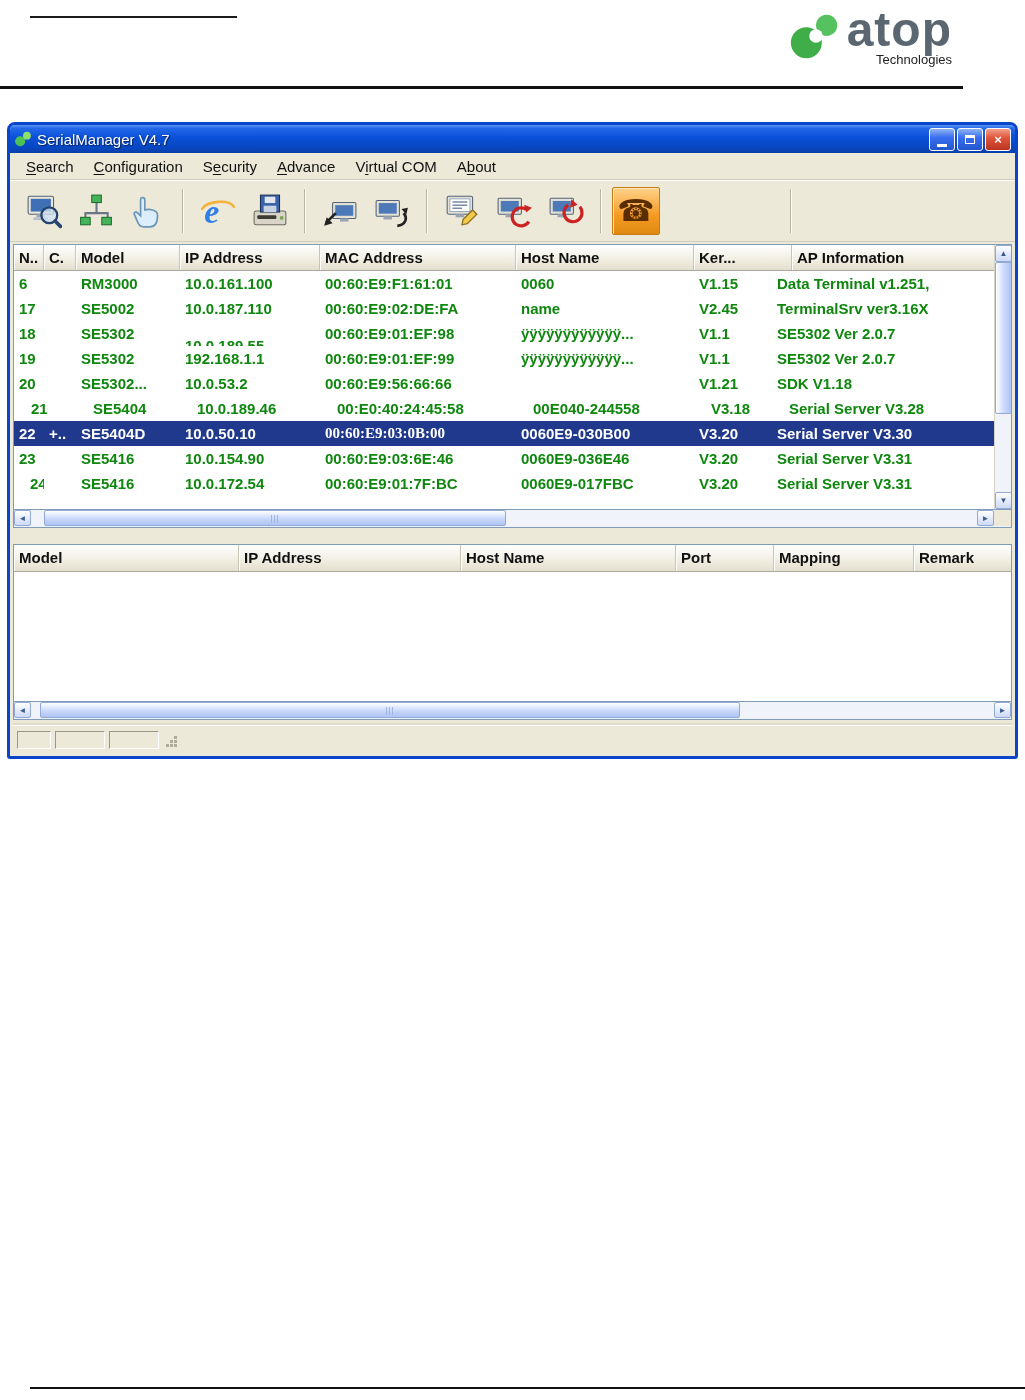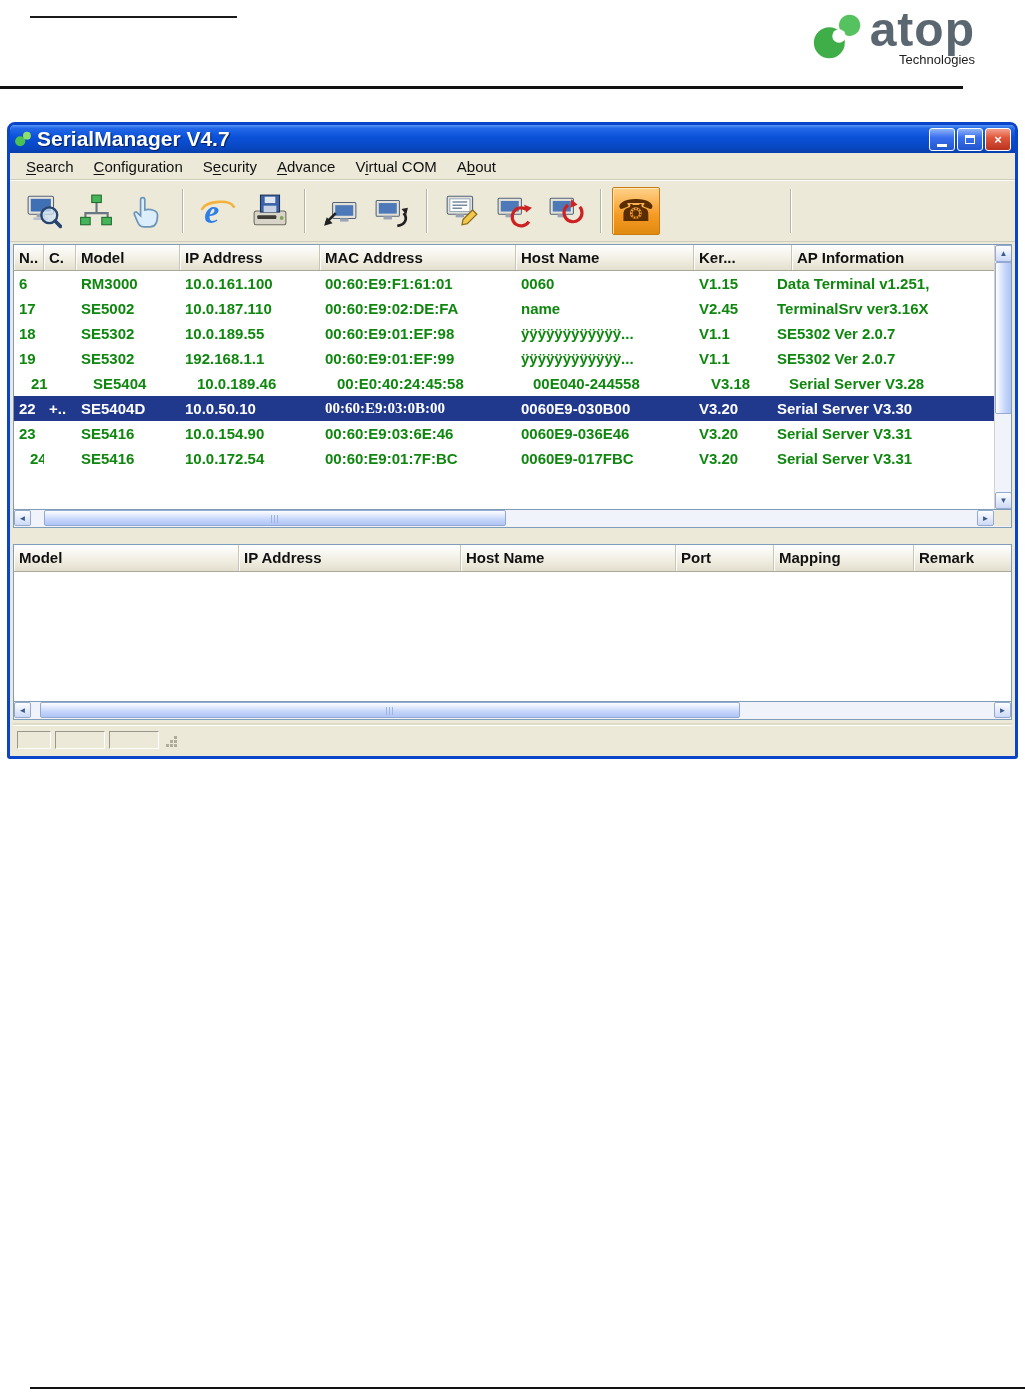--- a/index.html
+++ b/index.html
@@ -4,36 +4,36 @@
 <style>
   * { box-sizing: border-box; margin: 0; padding: 0; }
   html,body { width:1025px; height:1400px; background:#fff; font-family:"Liberation Sans","DejaVu Sans",sans-serif; }
   .page { position:relative; width:1025px; height:1400px; background:#fff; overflow:hidden; }
 
   
   .top-line { position:absolute; left:30px; top:16px; width:207px; height:2px; background:#1a1a1a; }
   .header-rule { position:absolute; left:0; top:86px; width:963px; height:3px; background:#111; }
   .bottom-rule { position:absolute; left:30px; top:1387px; width:995px; height:2px; background:#111; }
 
-  .logo { position:absolute; top:4px; right:50px; display:flex; align-items:flex-start; }
+  .logo { position:absolute; top:4px; right:73px; display:flex; align-items:flex-start; }
   .logo-mark { width:58px; height:62px; margin-right:2px; }
   .logo-text-wrap { display:flex; flex-direction:column; align-items:flex-end; }
   .logo-text { font-size:48px; font-weight:bold; color:#5b6770; line-height:52px; letter-spacing:1px; }
   .logo-sub { font-size:13px; color:#222; margin-top:-4px; }
 
   
   .xp-window { position:absolute; left:7px; top:122px; width:1011px; height:637px;
     background:#ece9d8; border:3px solid #0a44c8; border-radius:8px 8px 3px 3px;
     display:flex; flex-direction:column; overflow:hidden; }
 
   .titlebar { height:28px; flex:none; display:flex; align-items:center; gap:5px; padding:0 4px;
     background:linear-gradient(180deg,#5a96f5 0%,#2268e8 12%,#0a50d8 45%,#0847c2 80%,#0a3faa 100%);
     color:#fff; }
   .app-icon { width:18px; height:18px; display:inline-flex; }
-  .title-text { font-size:21px; font-weight:bold; text-shadow:1px 1px 1px #05205c; flex:1; }
+  .title-text { font-size:15px; font-weight:normal; text-shadow:1px 1px 1px #05205c; flex:1; }
   .win-controls { display:flex; gap:2px; }
   .win-btn { width:26px; height:23px; border:1px solid #fff; border-radius:3px; display:flex;
     align-items:center; justify-content:center; color:#fff; font-weight:bold; font-size:13px; cursor:default; }
   .win-btn.minmax { background:linear-gradient(180deg,#8fb4f4,#3a6ff0 40%,#2356cc); }
   .win-btn.close { background:linear-gradient(180deg,#f4a08e,#e1573c 40%,#b93320); }
   .g-min { display:block; width:10px; height:3px; background:#fff; margin-top:12px; }
   .g-max { display:block; width:10px; height:9px; border:1px solid #fff; border-top:3px solid #fff; }
 
   .menubar { height:27px; flex:none; display:flex; align-items:center; padding-left:6px;
     background:#ece9d8; border-bottom:1px solid #cfccbc; font-size:15px; color:#111; }
@@ -287,35 +287,45 @@
                 <span class="cell" style="width: 140px;">10.0.187.110</span>
                 <span class="cell" style="width: 196px;">00:60:E9:02:DE:FA</span>
                 <span class="cell" style="width: 178px;">name</span>
                 <span class="cell" style="width: 78px;">V2.45</span>
                 <span class="cell" style="width: 224px;">TerminalSrv ver3.16X</span>
               </div>
               <div class="lv-row">
                 <span class="cell" style="width: 30px;">18</span>
                 <span class="cell" style="width: 32px;"></span>
                 <span class="cell" style="width: 104px;">SE5302</span>
-                <span class="cell" style="width: 140px;">10.0.189.55</span>
+                <span class="cell" style="width: 140px; margin-top: 12px;">10.0.189.55</span>
                 <span class="cell" style="width: 196px;">00:60:E9:01:EF:98</span>
                 <span class="cell" style="width: 178px;">ÿÿÿÿÿÿÿÿÿÿÿÿ...</span>
                 <span class="cell" style="width: 78px;">V1.1</span>
                 <span class="cell" style="width: 224px;">SE5302 Ver 2.0.7</span>
               </div>
               <div class="lv-row">
                 <span class="cell" style="width: 30px;">19</span>
                 <span class="cell" style="width: 32px;"></span>
                 <span class="cell" style="width: 104px;">SE5302</span>
                 <span class="cell" style="width: 140px;">192.168.1.1</span>
                 <span class="cell" style="width: 196px;">00:60:E9:01:EF:99</span>
                 <span class="cell" style="width: 178px;">ÿÿÿÿÿÿÿÿÿÿÿÿ...</span>
                 <span class="cell" style="width: 78px;">V1.1</span>
                 <span class="cell" style="width: 224px;">SE5302 Ver 2.0.7</span>
+              </div>
+              <div class="lv-row">
+                <span class="cell" style="width: 30px;">20</span>
+                <span class="cell" style="width: 32px;"></span>
+                <span class="cell" style="width: 104px;">SE5302...</span>
+                <span class="cell" style="width: 140px;">10.0.53.2</span>
+                <span class="cell" style="width: 196px;">00:60:E9:56:66:66</span>
+                <span class="cell" style="width: 178px;"></span>
+                <span class="cell" style="width: 78px;">V1.21</span>
+                <span class="cell" style="width: 224px;">SDK V1.18</span>
               </div>
               <div class="lv-row">
                 <span class="cell" style="width: 30px; margin-left: 12px;">21</span>
                 <span class="cell" style="width: 32px;"></span>
                 <span class="cell" style="width: 104px;">SE5404</span>
                 <span class="cell" style="width: 140px;">10.0.189.46</span>
                 <span class="cell" style="width: 196px;">00:E0:40:24:45:58</span>
                 <span class="cell" style="width: 178px;">00E040-244558</span>
                 <span class="cell" style="width: 78px;">V3.18</span>
                 <span class="cell" style="width: 224px;">Serial Server V3.28</span>

